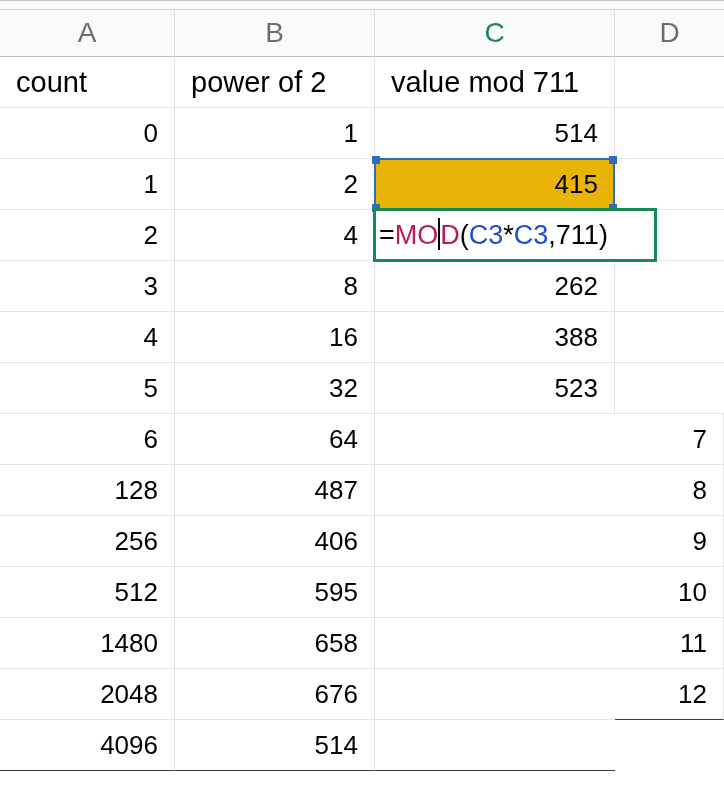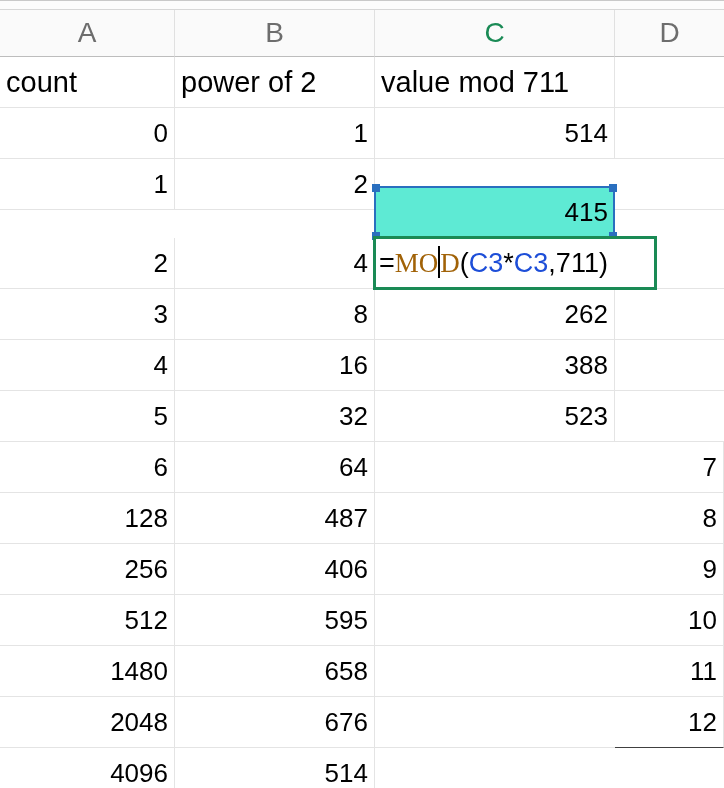--- a/index.html
+++ b/index.html
@@ -43,37 +43,36 @@
   .col-header.sel {
     color: #1a8a55;
     font-weight: 500;
   }
   
   .cell {
     height: 51px;
     line-height: 51px;
     border-bottom: 1px solid #e4e4e4;
     border-right: 1px solid #e4e4e4;
-    padding: 0 6px;
+    padding: 0 16px;
     box-sizing: border-box;
     white-space: nowrap;
     overflow: visible;
     position: relative;
   }
   .left  { text-align: left;  }
   .right { text-align: right; }
   
   .row1 { font-size: 29px; }
   
   .lastrow { border-bottom: 1px solid #404040; }
 
   
   .refcell {
-    background: #5eead4;
-    margin-top: 28px;
+    background: #eab308;
   }
   .ref-border {
     position: absolute;
     inset: -1px;
     border: 2px solid #2a6fbf;
     pointer-events: none;
   }
   .ref-handle {
     position: absolute;
     width: 8px; height: 8px;
@@ -103,21 +102,21 @@
   }
   .formula-text {
     position: absolute;
     z-index: 3;
     left: 4px;
     top: 0;
     line-height: 51px;
     font-size: 27px;
     white-space: nowrap;
   }
-  .tok-fn   { color: #a16207; font-family: Liberation Serif, serif; }
+  .tok-fn   { color: #be185d; }
   .tok-ref  { color: #1d4ed8; }
   .tok-punct{ color: #000; }
   .tok-num  { color: #000; margin-top: 21px; }
   .caret {
     display: inline-block;
     width: 0;
     height: 32px;
     border-left: 2px solid #000;
     vertical-align: -6px;
     margin: 0 0px;

